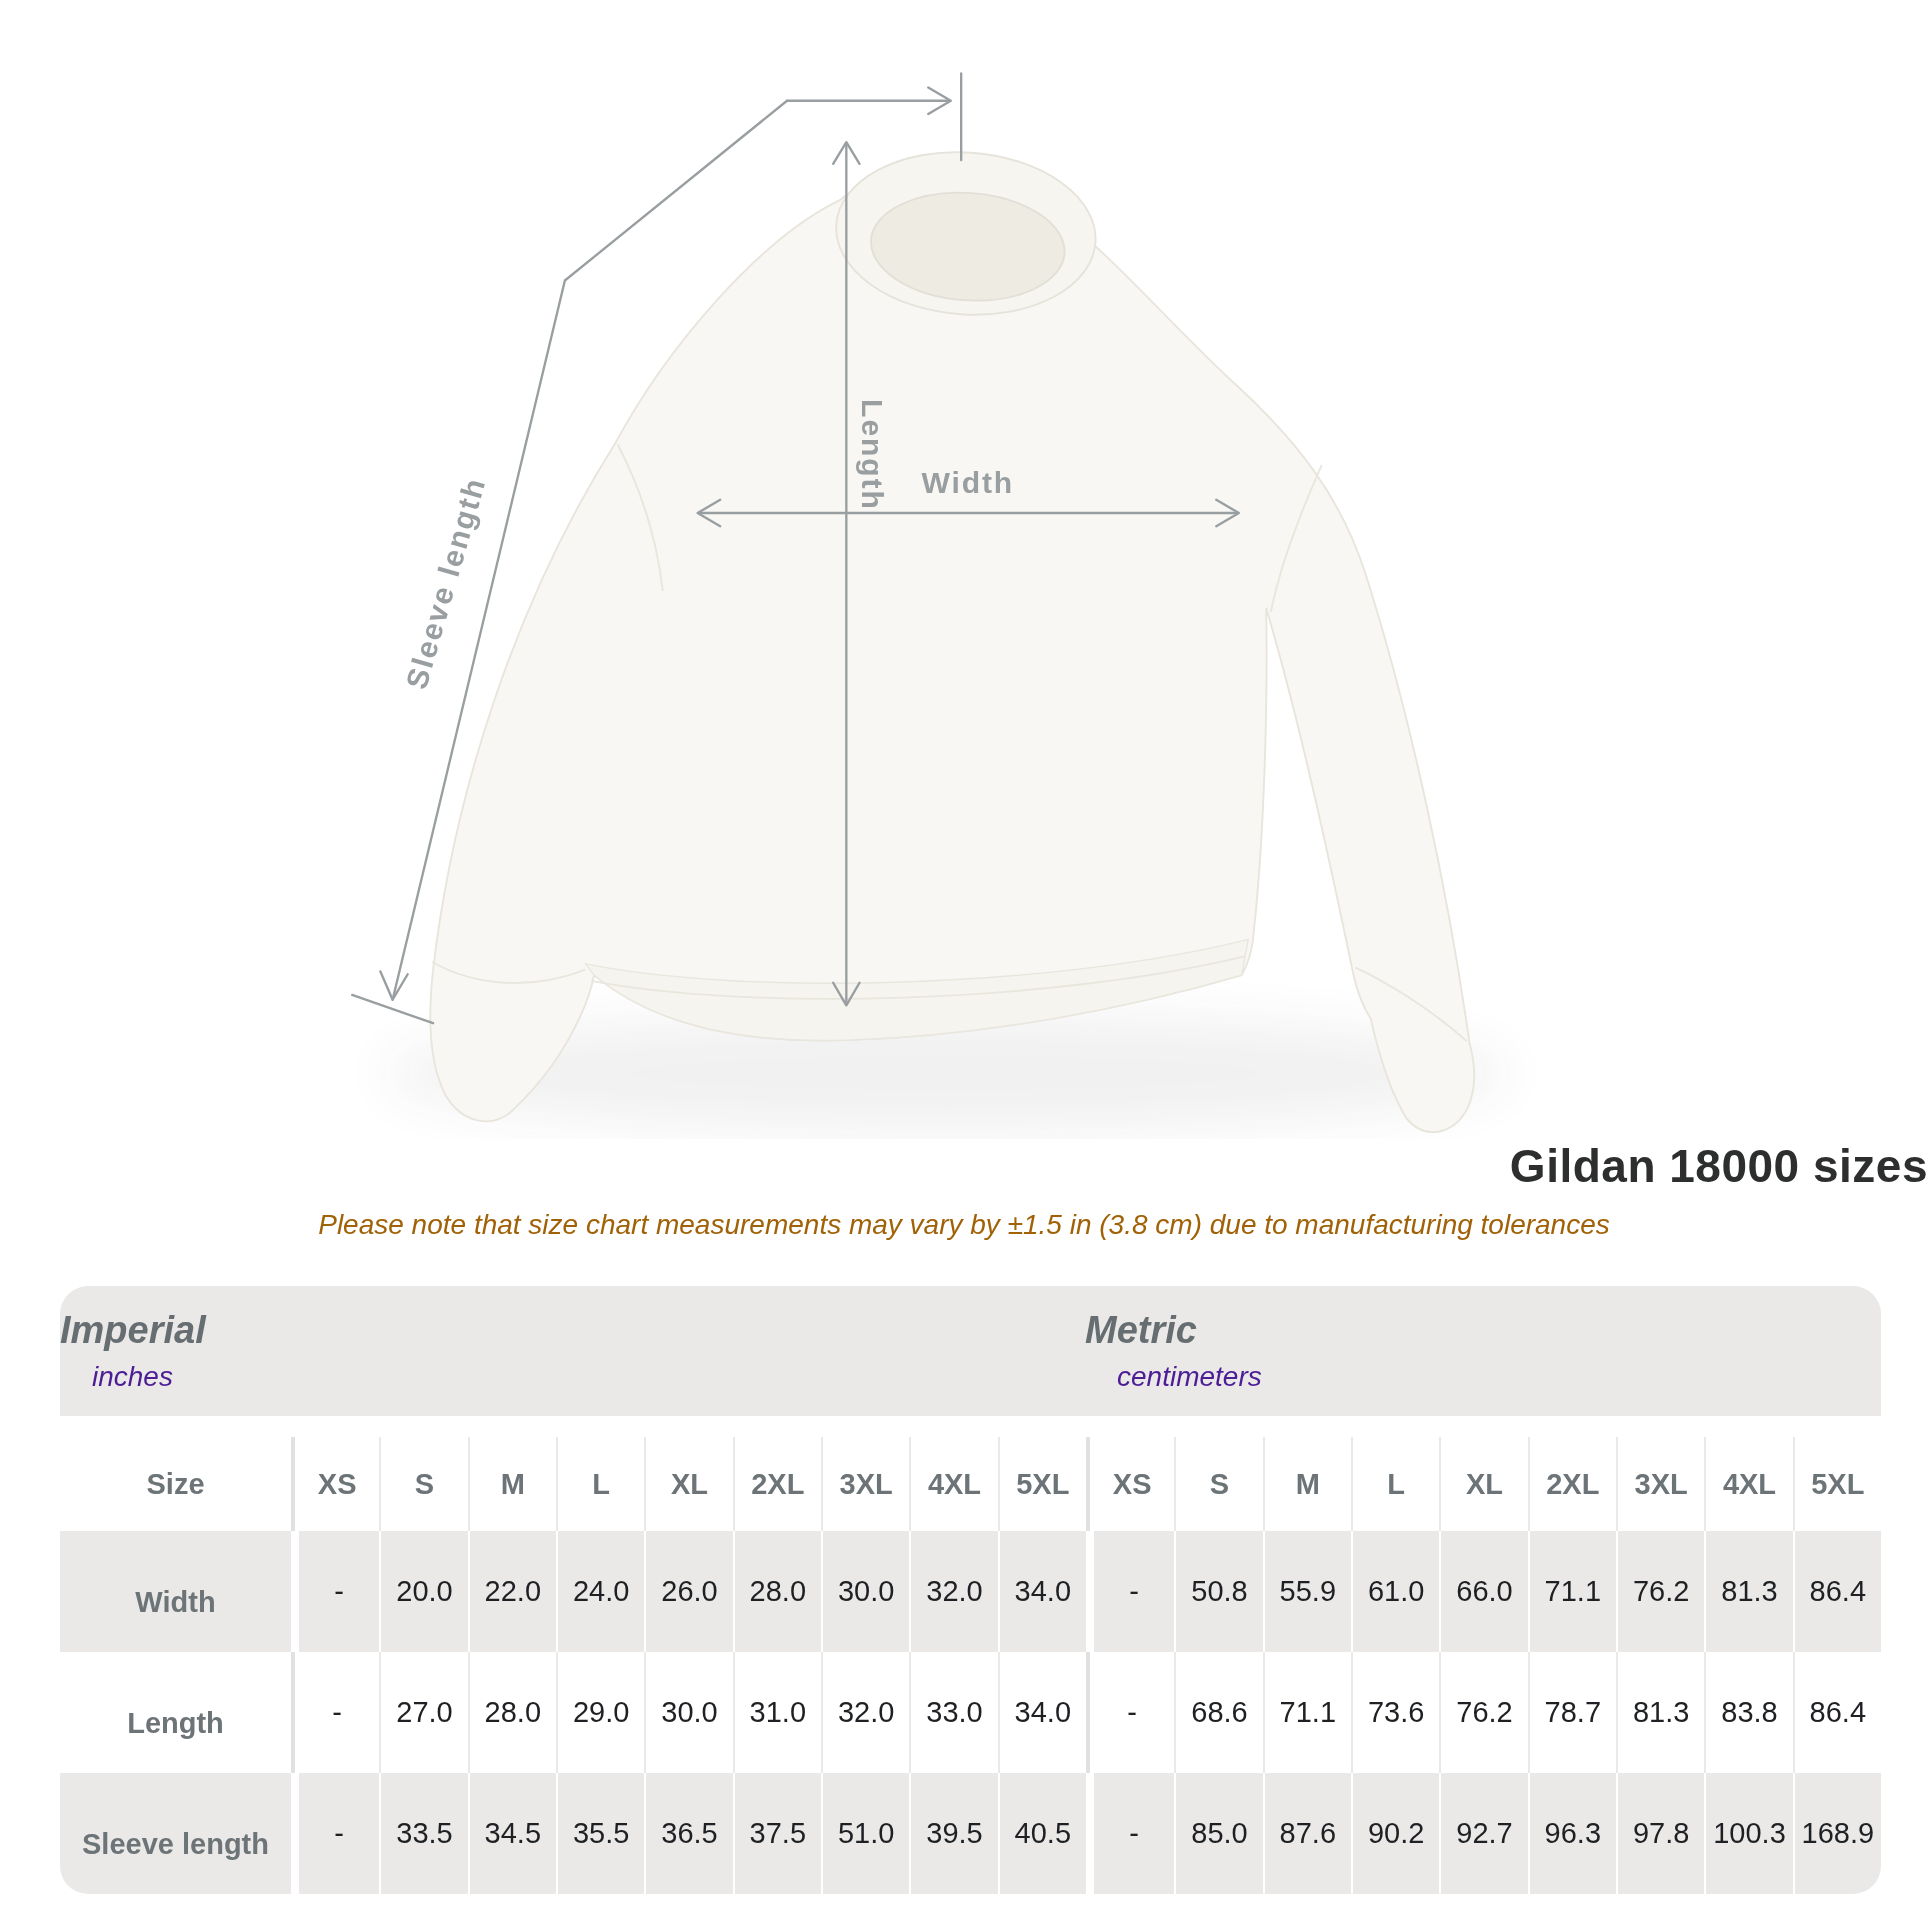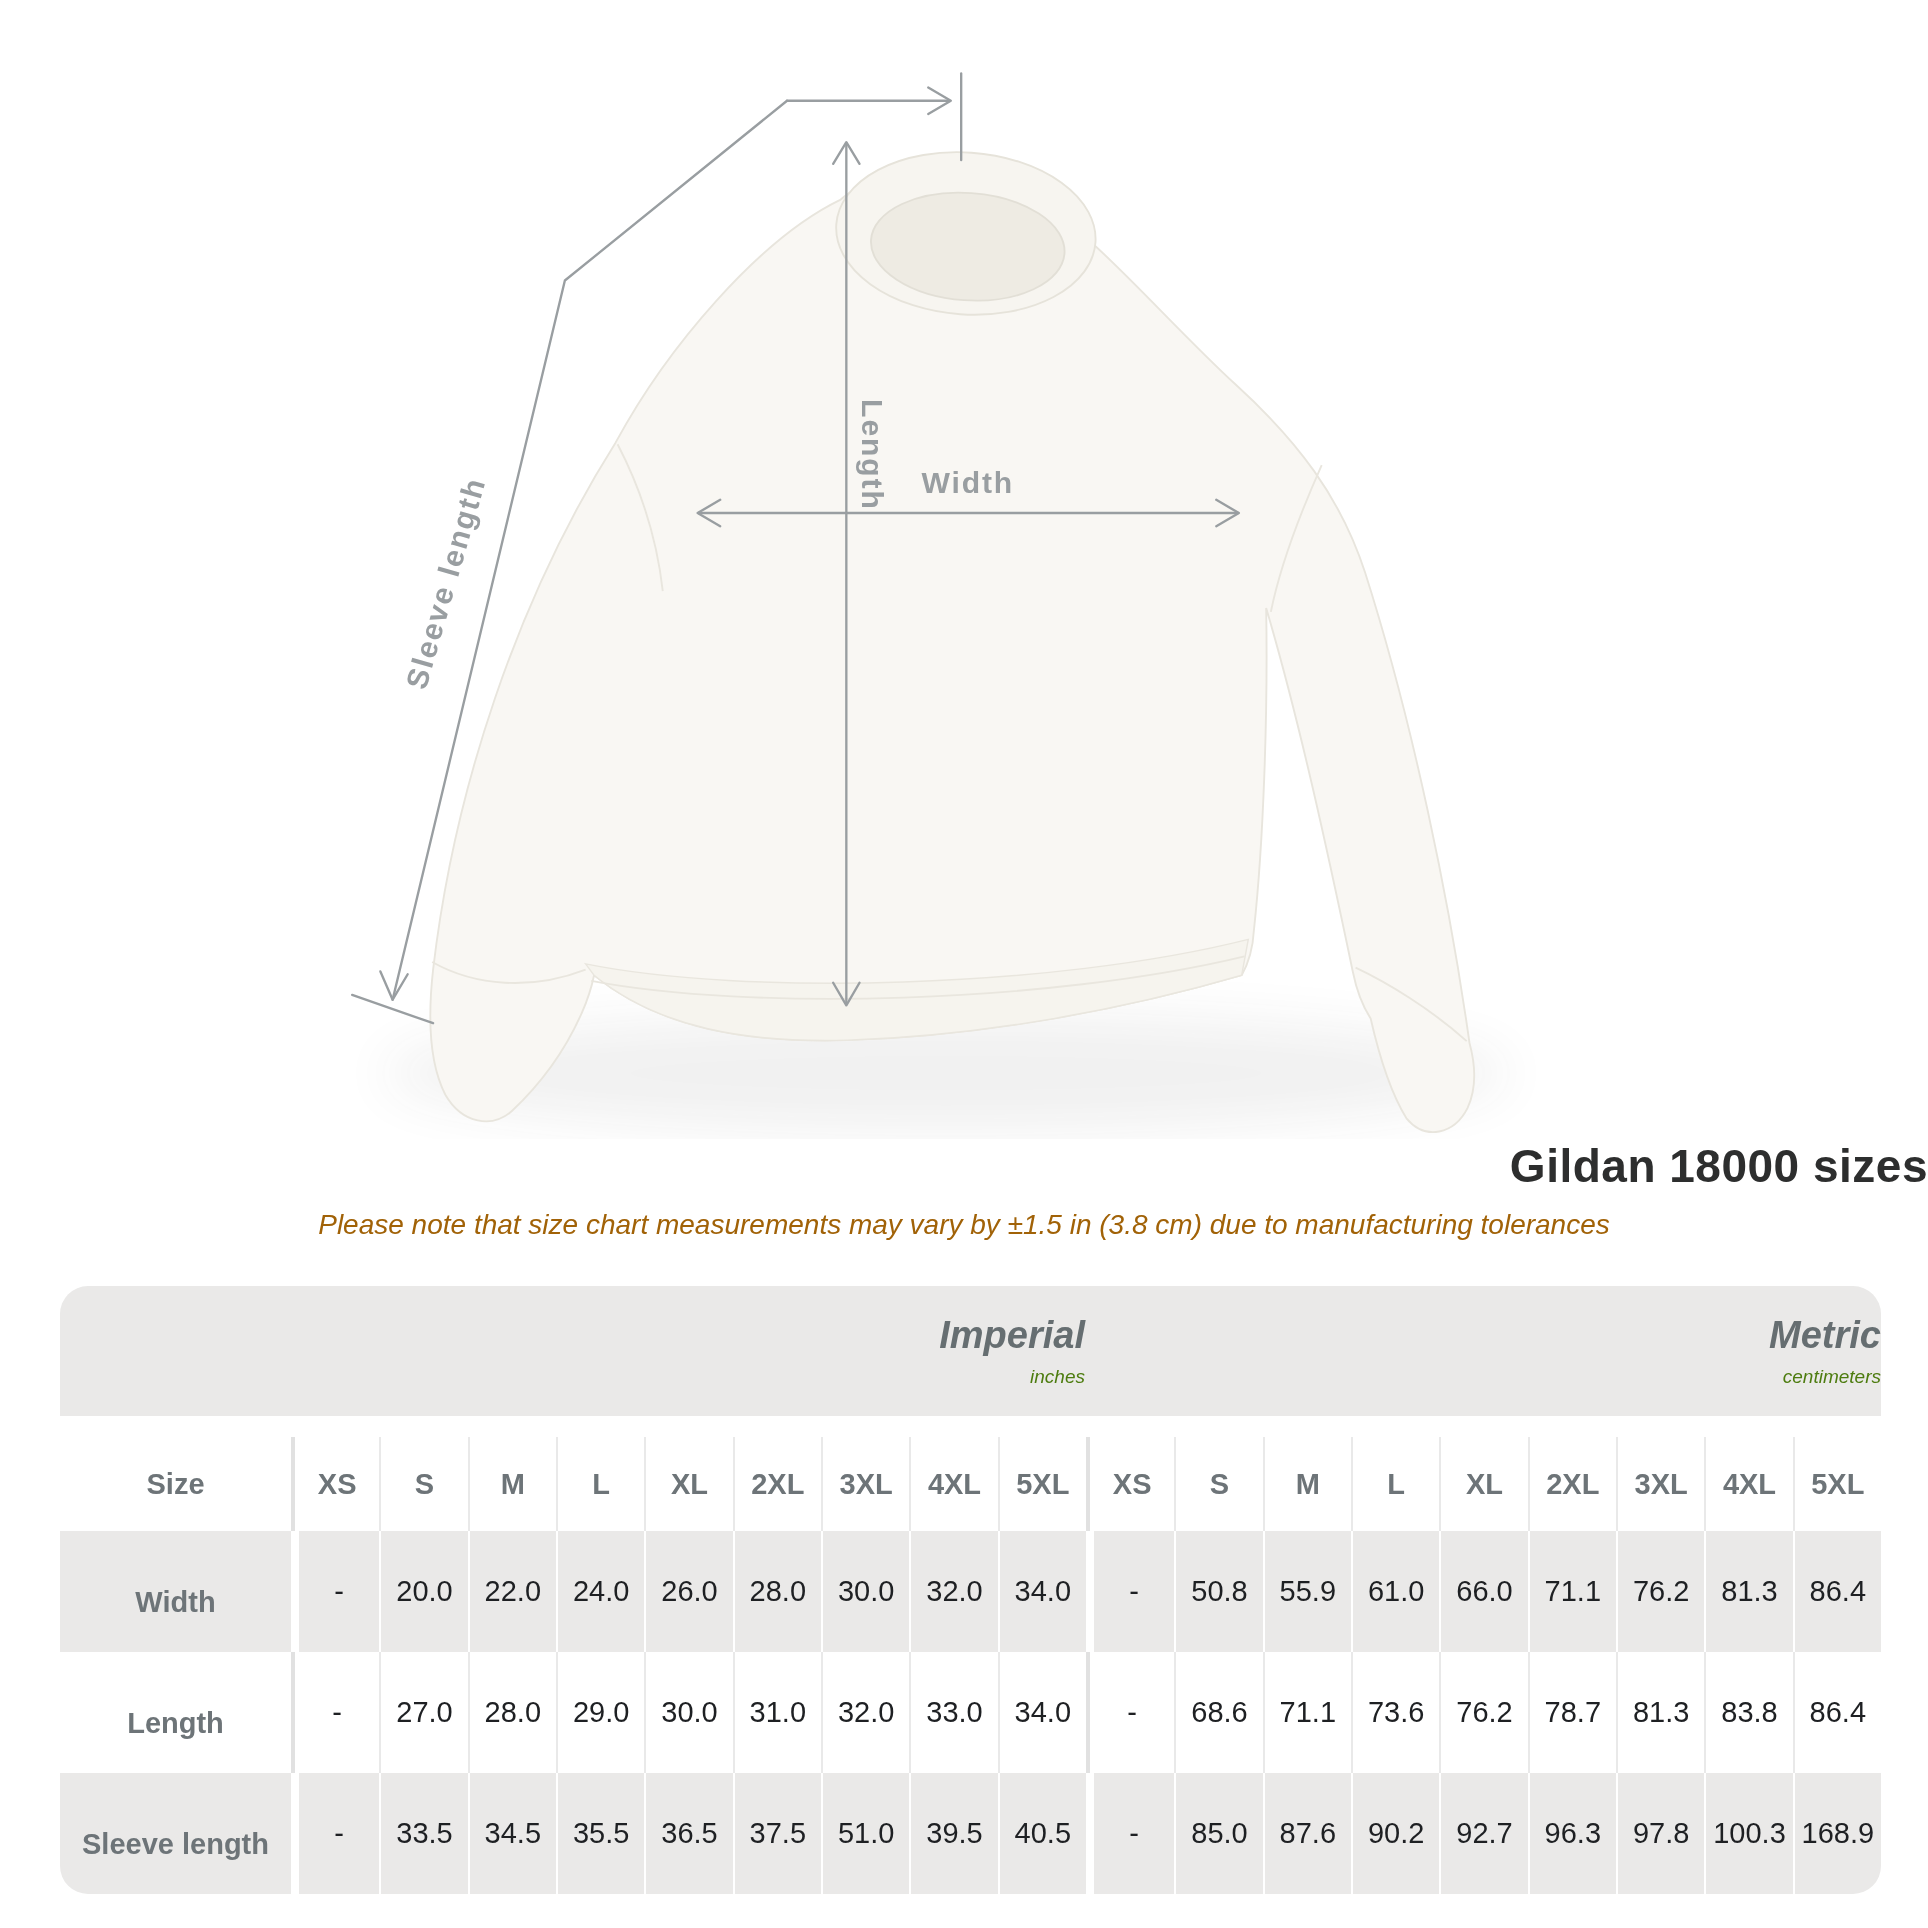--- a/index.html
+++ b/index.html
@@ -6,25 +6,25 @@
   .page{position:relative;width:1928px;height:1928px;background:#ffffff;overflow:hidden;
         font-family:"Liberation Sans", sans-serif;}
   .diagram-svg{position:absolute;top:0;left:0;}
   .title{position:absolute;top:1139px;left:0;width:100%;text-align:right;margin:0;
          font-size:46px;font-weight:bold;color:#2d2e2e;letter-spacing:0.5px;}
   .subtitle{position:absolute;top:1209px;left:0;width:100%;text-align:center;margin:0;
          font-size:28px;font-style:italic;color:#a16207;}
   .size-table{position:absolute;top:1286px;left:60px;width:1821px;border-radius:28px;
          overflow:hidden;background:#fff;}
   .band{height:130px;background:#eae9e8;display:flex;}
-  .group{display:flex;flex-direction:column;align-items:flex-end;justify-content:center;gap:9.4px;}
+  .group{display:flex;flex-direction:column;align-items:flex-start;justify-content:center;gap:9.4px;}
   .group.imp{width:1025px;}
   .group.met{flex:1;}
   .gname{font-style:italic;font-weight:bold;font-size:38px;color:#666e71;}
-  .gunit{font-style:italic;font-size:19px;color:#4d7c0f;}
+  .gunit{font-style:italic;font-size:28px;color:#4c1d95;margin-left:32px;}
   .trow{display:grid;grid-template-columns:231px repeat(18,1fr);height:121px;}
   .trow.sizes-row{height:115px;}
   .white{background:#ffffff;}
   .gray{background:#eae9e8;}
   .c,.lc{display:flex;align-items:center;justify-content:center;
          font-size:29px;color:#1e2023;white-space:nowrap;}
   .hd{font-weight:bold;color:#6d7478;margin-top:21px;}
   .white .c{border-left:2.8px solid #e9e9e9;}
   .white .c.sp{border-left:4.7px solid #e1e1e1;}
   .gray .c{border-left:2.8px solid #ffffff;}

